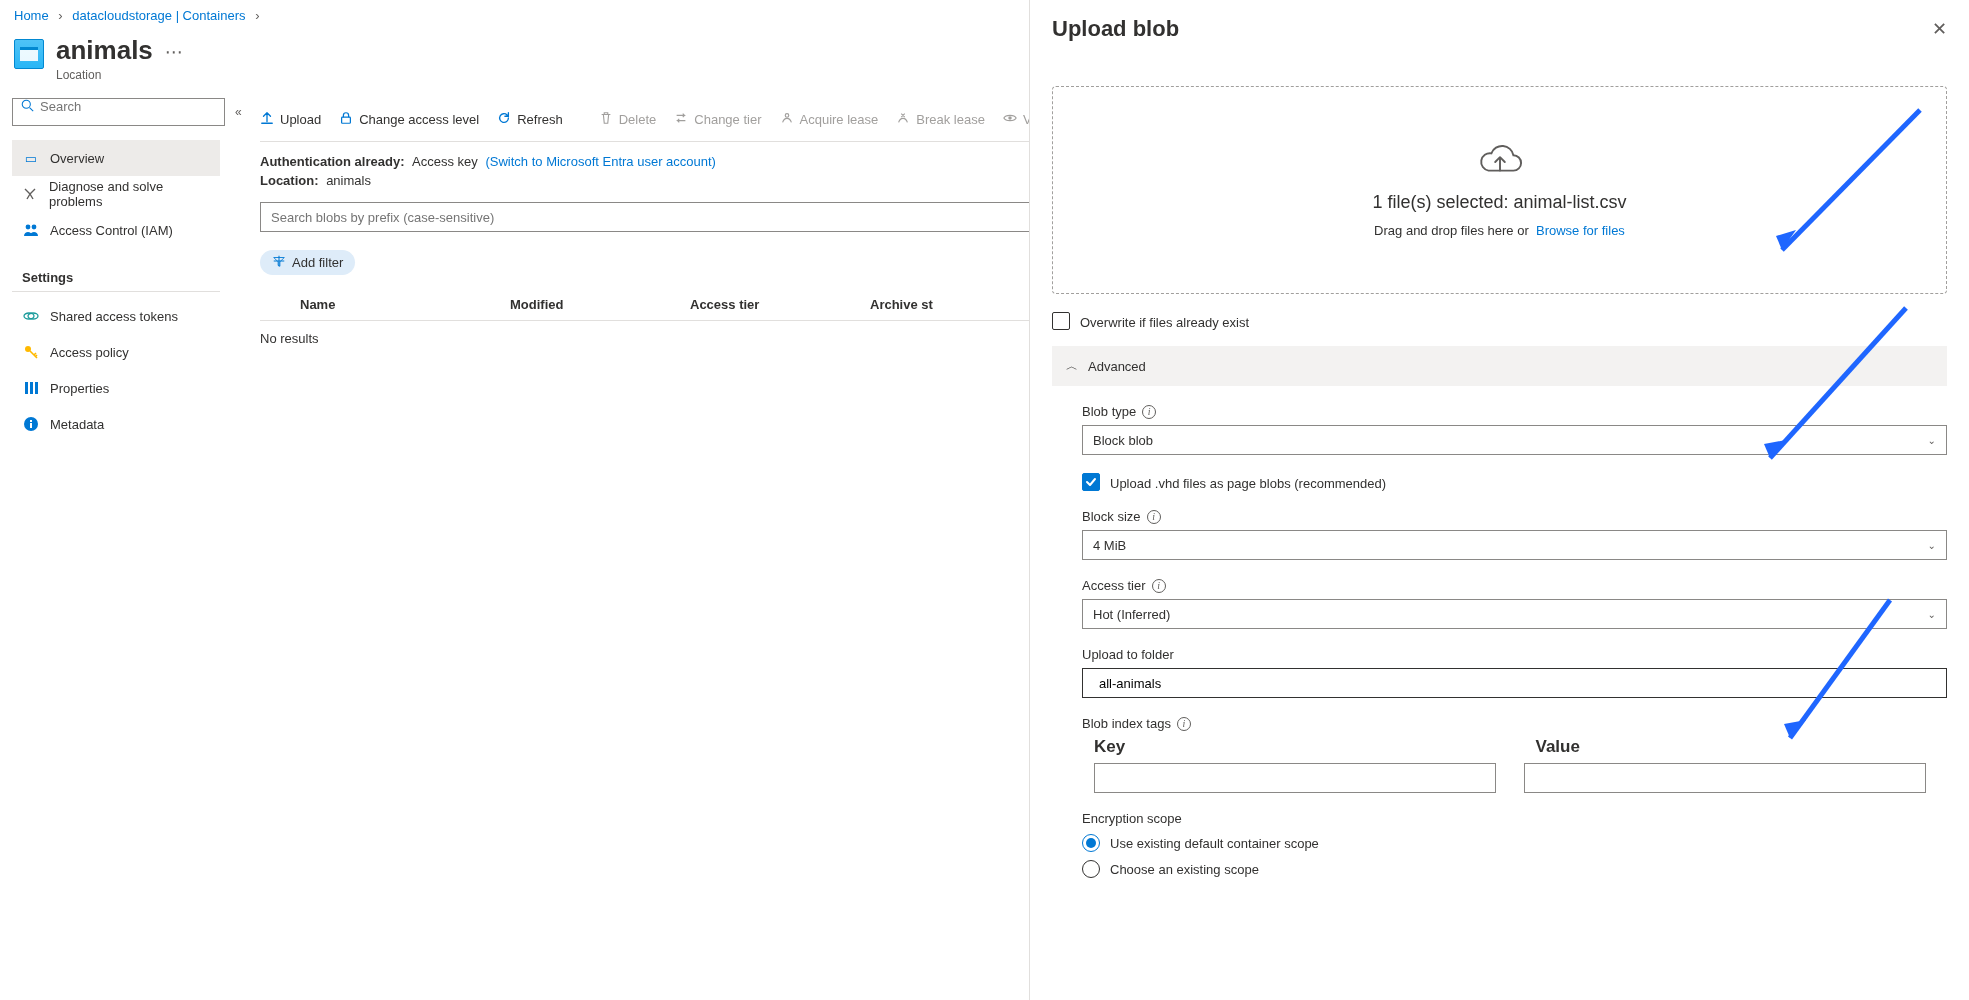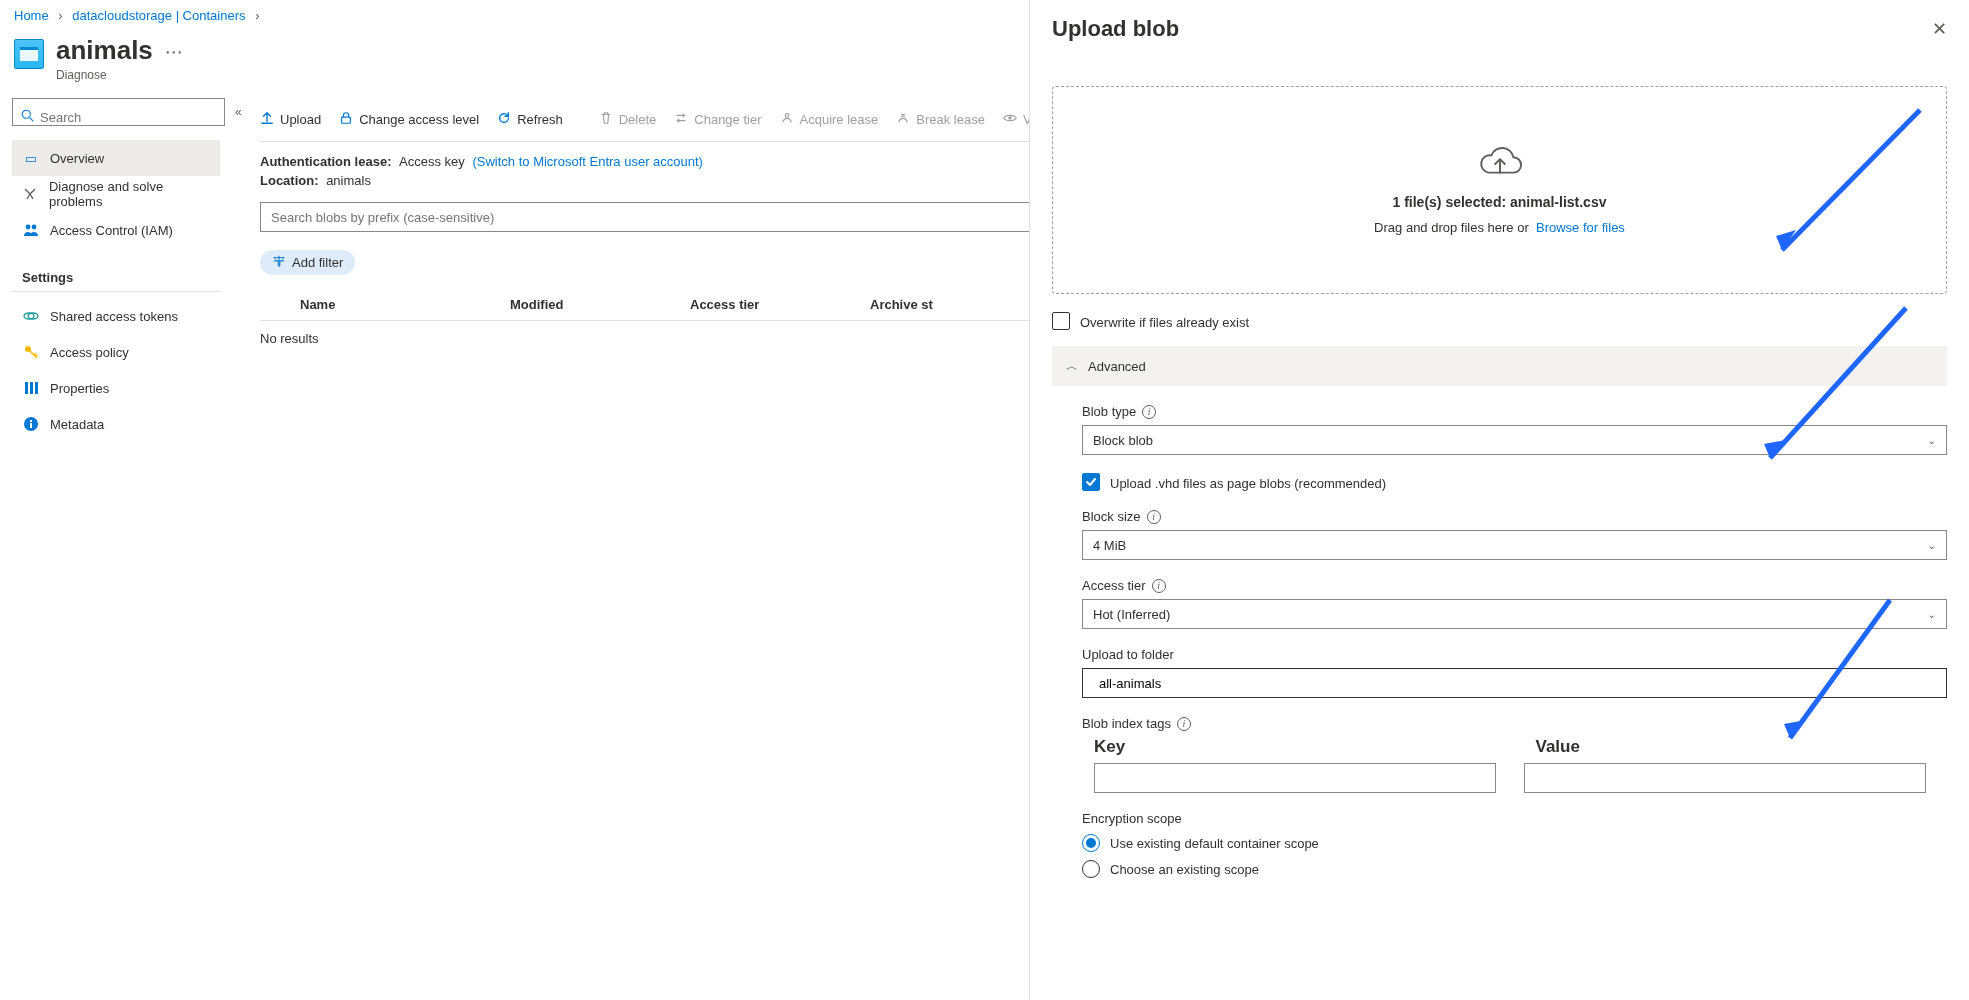--- a/index.html
+++ b/index.html
@@ -52,21 +52,21 @@
 
 .sidebar {
   width: 232px;
   padding: 0 12px;
 }
 .search-box-wrap { display:flex; align-items:center; }
 .search-box {
   flex:1;
   border: 1px solid #8a8886;
   height: 28px;
-  display:flex; align-items:flex-end;
+  display:flex; align-items:flex-start;
   padding: 0 8px;
   color:#605e5c;
 }
 .search-box input { border:none; outline:none; font-size:13px; flex:1; background:transparent; }
 .collapse-chev { margin-left: 10px; color:#605e5c; cursor:pointer; font-size:12px; }
 
 .nav-item {
   display:flex; align-items:center;
   height: 36px;
   padding: 0 10px;
@@ -154,21 +154,21 @@
 
 .dropzone {
   margin-top: 44px;
   border: 1px dashed #a19f9d;
   border-radius: 4px;
   height: 208px;
   display:flex; flex-direction:column; align-items:center; justify-content:center;
   gap: 10px;
 }
 .cloud-icon svg { width:46px; height:36px; color:#605e5c; }
-.sel-text { font-weight:700; font-size:14px; }
+.sel-text { font-weight:400; font-size:18px; }
 .drag-text { font-size:13px; color:#323130; }
 
 .chk-row { display:flex; align-items:flex-end; gap:10px; margin-top:18px; font-size:13px; }
 .chk-box { width:18px; height:18px; border:1px solid #323130; border-radius:2px; display:inline-flex; align-items:center; justify-content:center; cursor:pointer; background:#fff; }
 .chk-box.checked { background:#0078d4; border-color:#0078d4; color:#fff; }
 
 .adv-header {
   margin-top: 16px;
   background:#f3f2f1;
   height: 40px;
@@ -240,21 +240,21 @@
 
 <div class="header-row">
   <div class="container-icon-box">
     <svg width="18" height="14" viewBox="0 0 18 14">
         <rect x="0" y="0" width="18" height="14" fill="#fff" opacity="0.9"></rect>
         <rect x="0" y="0" width="18" height="3" fill="#0288d1"></rect>
       </svg>
   </div>
   <div class="header-title">
     <h1>animals</h1>
-    <div class="subtitle">Diagnose</div>
+    <div class="subtitle">Location</div>
   </div>
   <div class="header-more">⋯</div>
 </div>
 
 <div class="main-area">
 
   <div class="sidebar">
     <div class="search-box-wrap">
       <div class="search-box">
         <span style="margin-right:6px;color:#0078d4;">
@@ -402,21 +402,21 @@
               <path d="M1 8c2-4 12-4 14 0-2 4-12 4-14 0z" fill="none" stroke="currentColor" stroke-width="1.3"></path>
               <circle cx="8" cy="8" r="2" fill="currentColor"></circle>
             </svg>
         </span>
         <span>View snapshots</span>
       </div>
     </div>
 
     <div class="content-body">
       <div class="auth-line">
-        <b>Authentication lease:</b>
+        <b>Authentication already:</b>
         <span style="margin-left:4px;">Access key</span>
         <a style="margin-left:4px;">(Switch to Microsoft Entra user account)</a>
       </div>
       <div class="loc-line">
         <b>Location:</b>
         <span style="margin-left:4px;">animals</span>
       </div>
 
       <div class="prefix-search">
         <input placeholder="Search blobs by prefix (case-sensitive)" style="">

